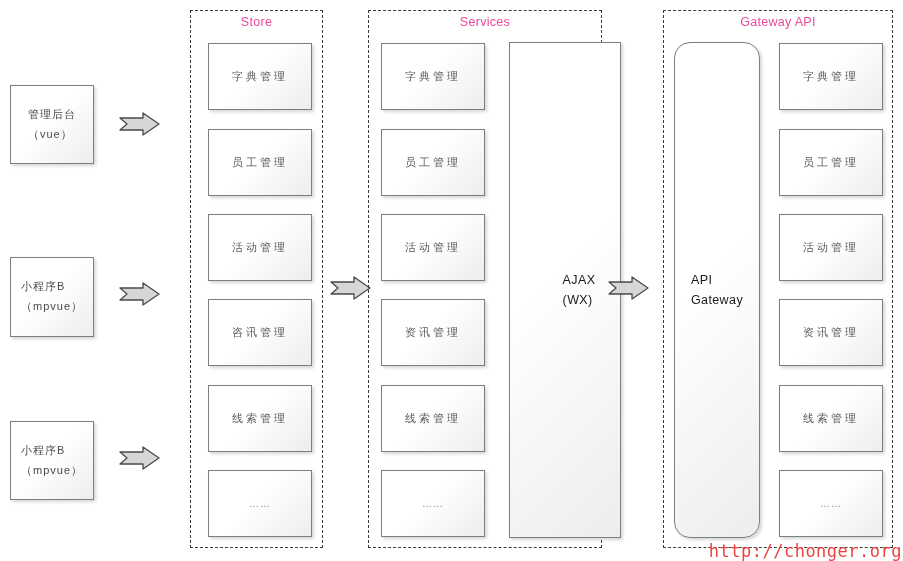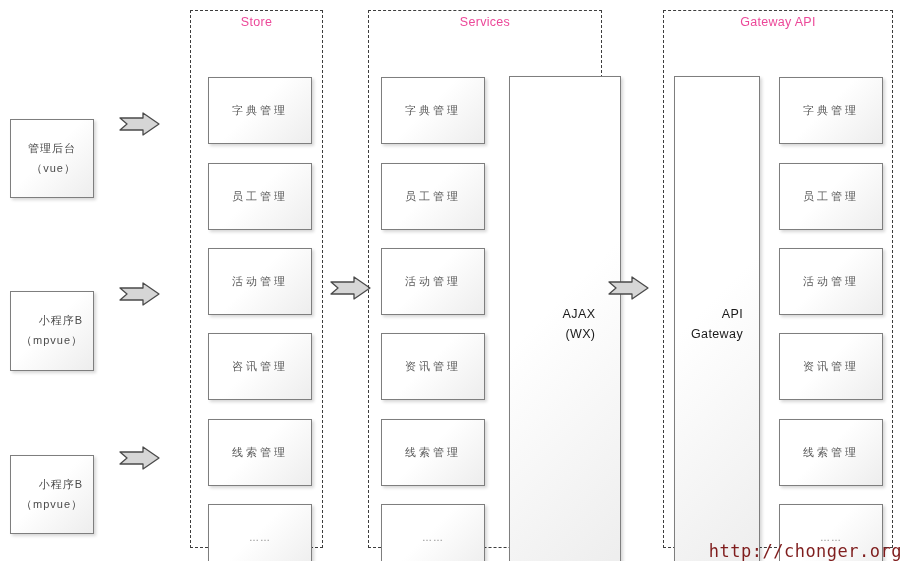--- a/index.html
+++ b/index.html
@@ -8,34 +8,34 @@
 
   
   .group{position:absolute;border:1.5px dashed #3d3d3d;background:transparent;}
   .group-title{position:absolute;top:4px;left:0;width:100%;text-align:center;
     font-size:12.5px;color:#ec4899;letter-spacing:.3px;}
 
   
   .box{position:absolute;border:1px solid #7e7e7e;
     background:linear-gradient(135deg,#ffffff 45%,#ededed 100%);
     box-shadow:2px 2px 3px rgba(0,0,0,.16);
-    display:flex;align-items:center;justify-content:center;text-align:right;margin-top:34px;}
+    display:flex;align-items:center;justify-content:center;text-align:left;}
   .box .lbl{font-size:11px;color:#5a5a5a;letter-spacing:3px;line-height:1.7;}
   .box .lbl.small{font-size:10px;color:#8a8a8a;letter-spacing:1px;}
 
   .client .lbl{font-size:11px;color:#4a4a4a;letter-spacing:1px;line-height:1.8;white-space:pre-line;}
 
   .tall .lbl{font-size:12.5px;color:#1a1a1a;letter-spacing:.4px;line-height:1.6;white-space:pre-line;}
 
   .arrow{position:absolute;width:41px;height:24px;}
   .arrow svg{display:block;width:100%;height:100%;}
 
   .watermark{position:absolute;right:1px;bottom:0px;font-size:17px;
     font-family:"DejaVu Sans Mono","Liberation Mono",monospace;
-    color:#7f1d1d;letter-spacing:.5px;}
+    color:#ef4444;letter-spacing:.5px;}
 </style>
 </head>
 <body>
 
 <div class="canvas">
 
   <div class="box client" style="left:10px;top:85px;width:82px;height:77px;">
     <span class="lbl">管理后台
 （vue）</span>
   </div>
@@ -120,21 +120,21 @@
 
   <div class="arrow" style="left:608px;top:276px;">
     <svg viewBox="0 0 41 24">
         <polygon points="1,6 24,6 24,1 40,12 24,23 24,18 1,18 8,12" fill="#d6d6d6" stroke="#4a4a4a" stroke-width="1.3" stroke-linejoin="round"></polygon>
       </svg>
   </div>
 
   <div class="group" style="left:663px;top:10px;width:228px;height:536px;">
     <div class="group-title">Gateway API</div>
   </div>
-  <div class="box tall" style="left:674px;top:42px;width:84px;height:494px;">
+  <div class="box tall" style="left:674px;top:42px;width:84px;height:494px;border-radius:16px;">
     <span class="lbl">API
 Gateway</span>
   </div>
   <div class="box" style="left:779px;top:43px;width:102px;height:65px;">
     <span class="lbl">字典管理</span>
     </div>
   <div class="box" style="left:779px;top:129px;width:102px;height:65px;">
     <span class="lbl">员工管理</span>
     </div>
   <div class="box" style="left:779px;top:214px;width:102px;height:65px;">

